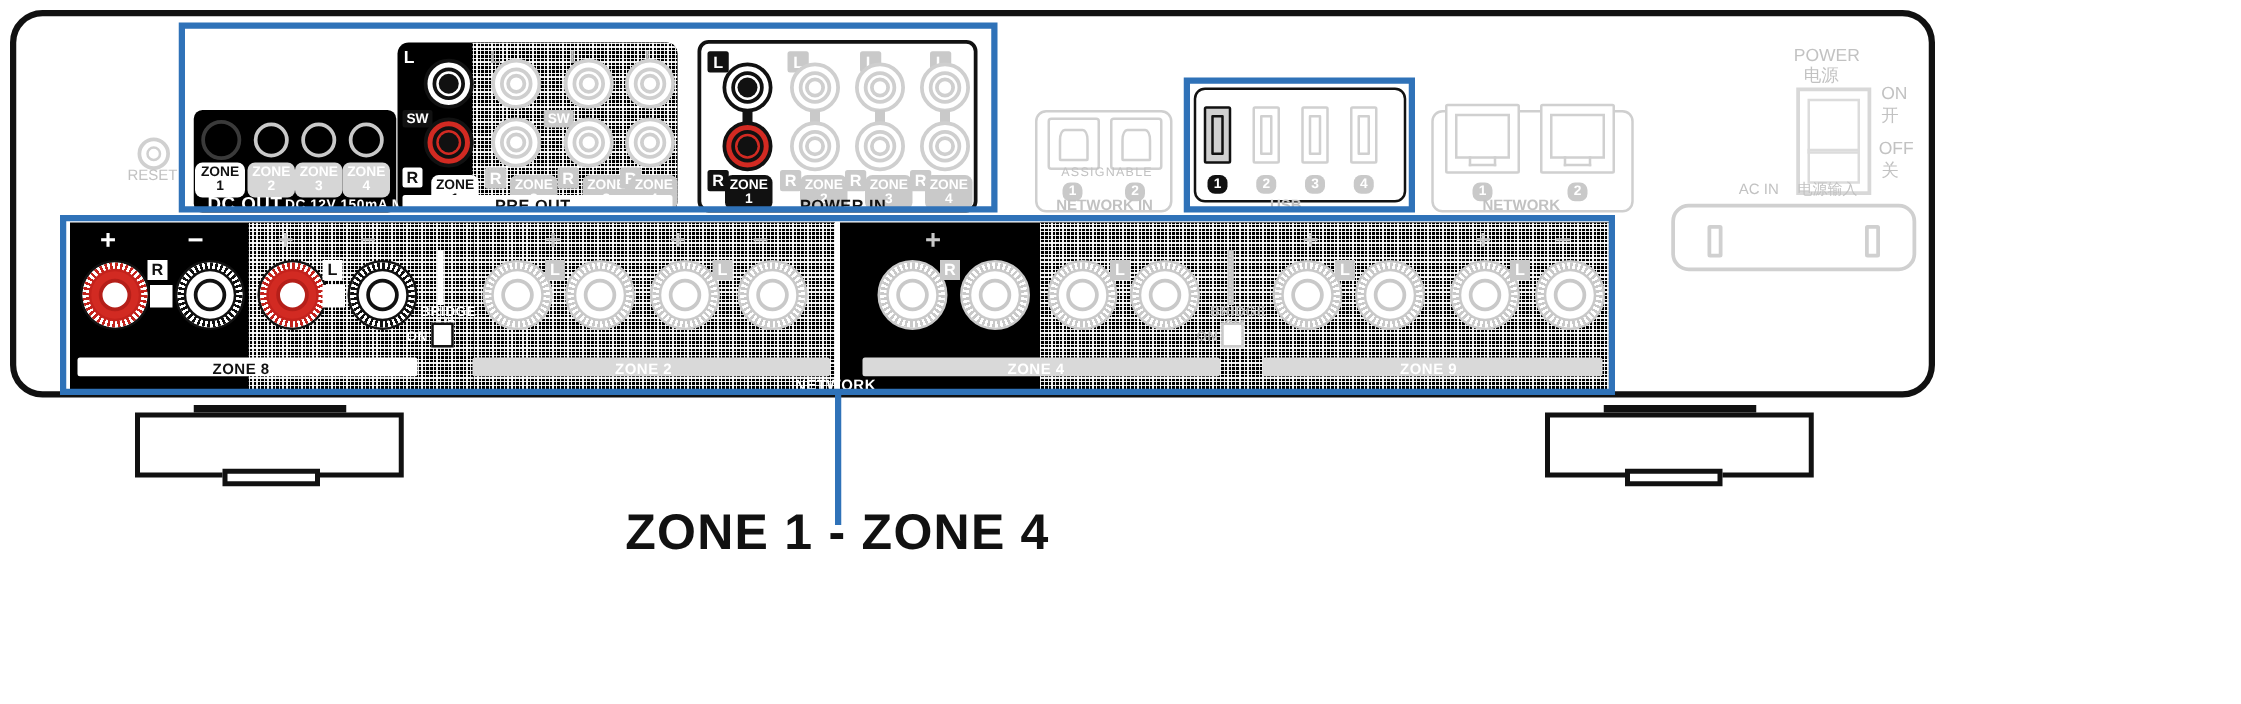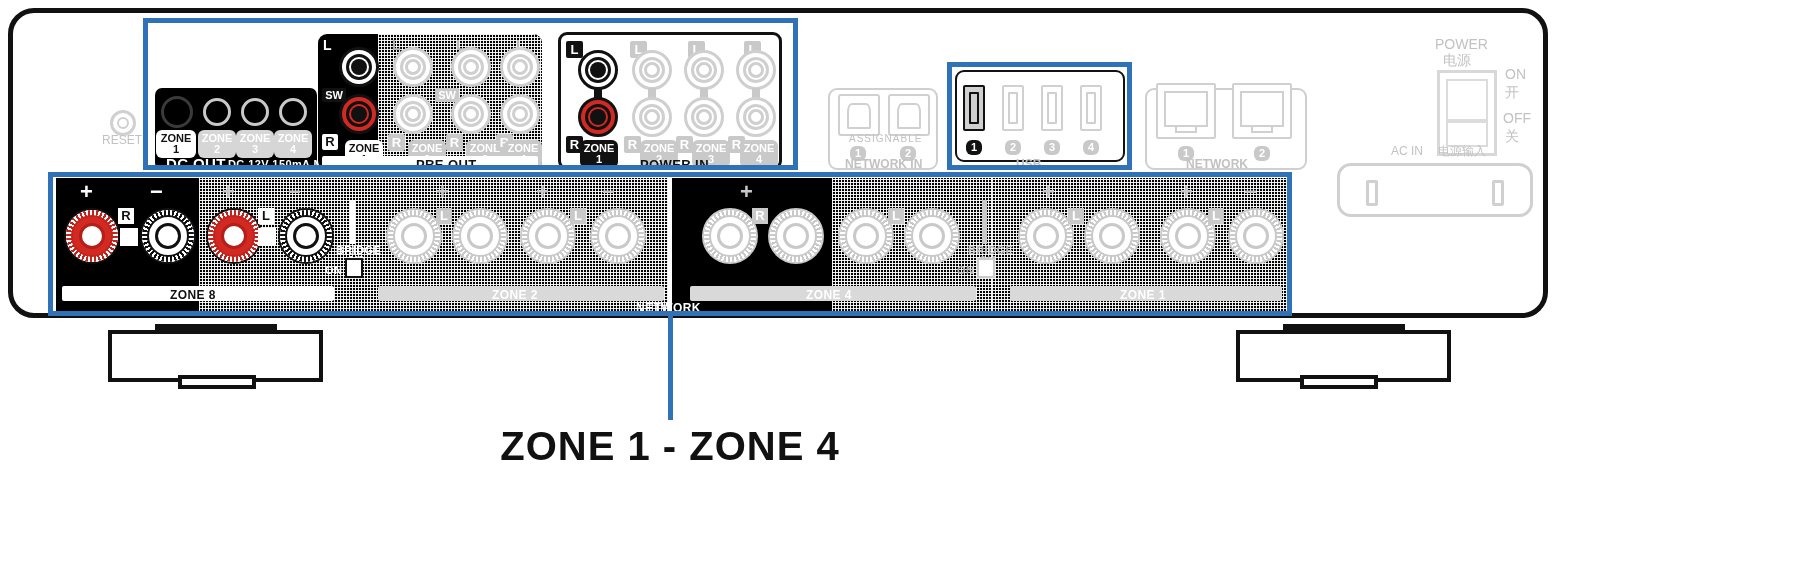--- a/index.html
+++ b/index.html
@@ -58,21 +58,21 @@
   .hl-spk    { left: 48px;   top: 172px; width: 1244px; height: 144px; }
   .lead {
     position: absolute;
     left: 668px; top: 312px;
     width: 5px; height: 108px;
     background: #2f72b8;
     z-index: 40;
   }
   .bigcap {
     position: absolute;
-    left: 0; top: 424px;
+    left: 0; top: 404px;
     width: 1340px;
     text-align: center;
     font-size: 40px;
     font-weight: bold;
     letter-spacing: 1px;
     color: #111;
     font-family: "Liberation Sans", sans-serif;
   }
 
   
@@ -443,21 +443,21 @@
   <div class="rca faded" style="left:500px; top:94px; width:40px; height:40px;">
       <div class="inner"></div>
       <div class="core"></div>
     </div>
   <div class="sqtag dim" style="left:496px; top:134px;">R</div>
   <div class="chip dim2" style="left:504px; top:140px; width:38px;">
     <span>ZONE</span><br>
     <span>4</span>
   </div>
   <div class="capbar" style="left:322px; top:156px; width:216px;"></div>
-  <div class="caption k" style="left:416px; top:157px;">PRE OUT</div>
+  <div class="caption k" style="left:396px; top:157px;">PRE OUT</div>
 
   <div class="blk blk-outline-dark" style="left:558px; top:32px; width:224px; height:138px;"></div>
   <div class="sqtag" style="left:566px; top:41px;">L</div>
   <div class="rca" style="left:578px; top:50px; width:40px; height:40px;">
       <div class="inner"></div>
       <div class="core"></div>
     </div>
   <div class="linkbar" style="left:594px; top:88px; width:8px; height:12px; background:#111;"></div>
   <div class="rca red" style="left:578px; top:97px; width:40px; height:40px;">
       <div class="inner"></div>
@@ -713,21 +713,21 @@
   <div class="capbar" style="left:62px; top:286px; width:272px;"></div>
   <div class="caption k" style="left:170px; top:288px; font-size:12px;">ZONE 8</div>
 
   <div class="capbar dim" style="left:378px; top:286px; width:286px;"></div>
   <div class="caption g" style="left:492px; top:288px; font-size:12px; color:#fff;">ZONE 2</div>
 
   <div class="capbar dim" style="left:690px; top:286px; width:286px;"></div>
   <div class="caption g" style="left:806px; top:288px; font-size:12px; color:#fff;">ZONE 4</div>
 
   <div class="capbar dim" style="left:1010px; top:286px; width:272px;"></div>
-  <div class="caption g" style="left:1120px; top:288px; font-size:12px; color:#fff;">ZONE 1</div>
+  <div class="caption g" style="left:1120px; top:288px; font-size:12px; color:#fff;">ZONE 9</div>
 
   <div class="caption" style="left:636px; top:301px; font-size:12px;">NETWORK</div>
 
   <div class="hl hl-top"></div>
   <div class="hl hl-usb"></div>
   <div class="hl hl-spk"></div>
   <div class="lead"></div>
   <div class="bigcap">ZONE 1 - ZONE 4</div>
 
 </div>

